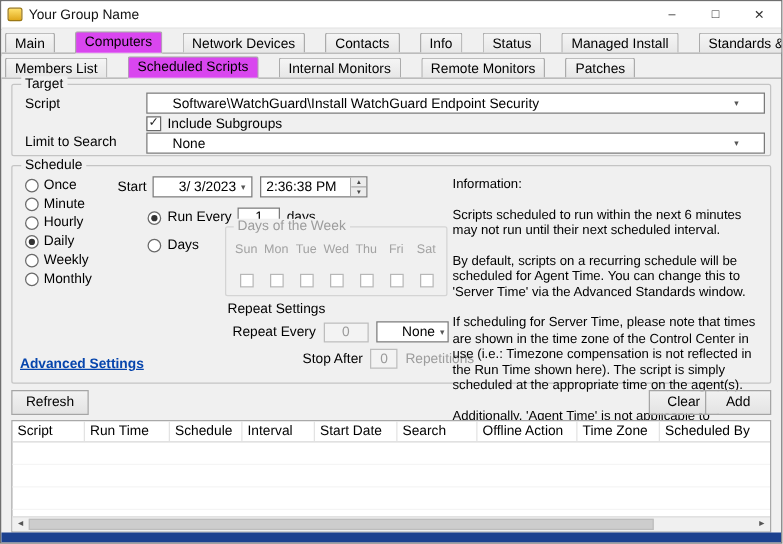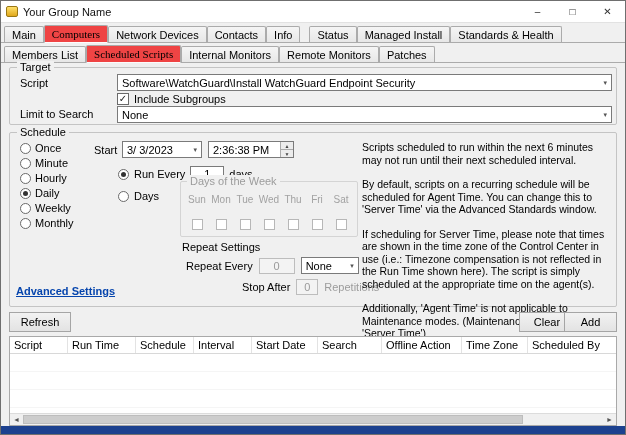--- a/index.html
+++ b/index.html
@@ -37,28 +37,28 @@
   .tabrow {
     position: absolute; left: 0; right: 0;
     display: flex; align-items: flex-end;
     padding-left: 3px; background: #f0f0f0;
     border-bottom: 1px solid #ababab;
   }
   .tabrow1 { top: 23px; height: 19px; }
   .tabrow2 { top: 44px; height: 18px; }
   .tab {
     height: 16px; display: flex; align-items: center;
-    padding: 0 7px; margin-right: 0; white-space: nowrap;
+    padding: 0 7px; margin-right: 16px; white-space: nowrap;
     border: 1px solid #ababab; border-bottom: none;
     border-radius: 2px 2px 0 0;
     background: linear-gradient(#f5f5f5, #e7e7e7);
   }
   .tab.active {
-    height: 18px; background: #ef4444;
-    margin-bottom: -1px; border-bottom: 1px solid #fcfcfc; z-index: 2; font-family: Liberation Serif, serif;
+    height: 18px; background: #d946ef;
+    margin-bottom: -1px; border-bottom: 1px solid #fcfcfc; z-index: 2;
   }
   .tab-spacer { width: 9px; }
 
   
   .group {
     position: absolute; border: 1px solid #c4c4c4; border-radius: 2px;
   }
   .group-legend {
     position: absolute; top: -7px; left: 7px;
     background: #f0f0f0; padding: 0 3px; line-height: 13px;
@@ -66,21 +66,21 @@
   .group-target { top: 66px; left: 8px; width: 608px; height: 58px; }
   .group-schedule { top: 131px; left: 8px; width: 608px; height: 175px; }
 
   .lbl { white-space: nowrap; }
   .lbl-gray { color: #9c9c9c; white-space: nowrap; }
 
   
   .combo {
     background: #fff; border: 1px solid #7a7a7a;
     display: flex; align-items: center;
-    padding: 0 4px; overflow: hidden; white-space: nowrap;
+    padding: 0 20px; overflow: hidden; white-space: nowrap;
   }
   .combo .chev { margin-left: auto; font-size: 7px; color: #555; padding-left: 4px; }
   .num-input {
     height: 16px; border: 1px solid #7a7a7a; background: #fff;
     font: inherit; text-align: center; padding: 0;
   }
   .num-input:disabled, .disabled-input {
     background: #f3f3f3; color: #9a9a9a; border-color: #bdbdbd;
   }
 
@@ -338,20 +338,21 @@
         </div>
       </div>
       <div class="repeat-row2">
         <span class="lbl">Stop After</span>
         <input class="num-input stop-after-input" disabled="" value="0" style="">
         <span class="lbl-gray">Repetitions</span>
       </div>
     </div>
 
     <div class="info-panel">
+      <p class="info-heading">Information:</p>
       <p>Scripts scheduled to run within the next 6 minutes may not run until their next scheduled interval.</p>
       <p>By default, scripts on a recurring schedule will be scheduled for Agent Time. You can change this to 'Server Time' via the Advanced Standards window.</p>
       <p>If scheduling for Server Time, please note that times are shown in the time zone of the Control Center in use (i.e.: Timezone compensation is not reflected in the Run Time shown here). The script is simply scheduled at the appropriate time on the agent(s).</p>
       <p>Additionally, 'Agent Time' is not applicable to Maintenance modes. (Maintenance modes are 'Server Time')</p>
     </div>
 
     <span class="adv-link">Advanced Settings</span>
   </div>
 
   <div class="btn btn-refresh">Refresh</div>

